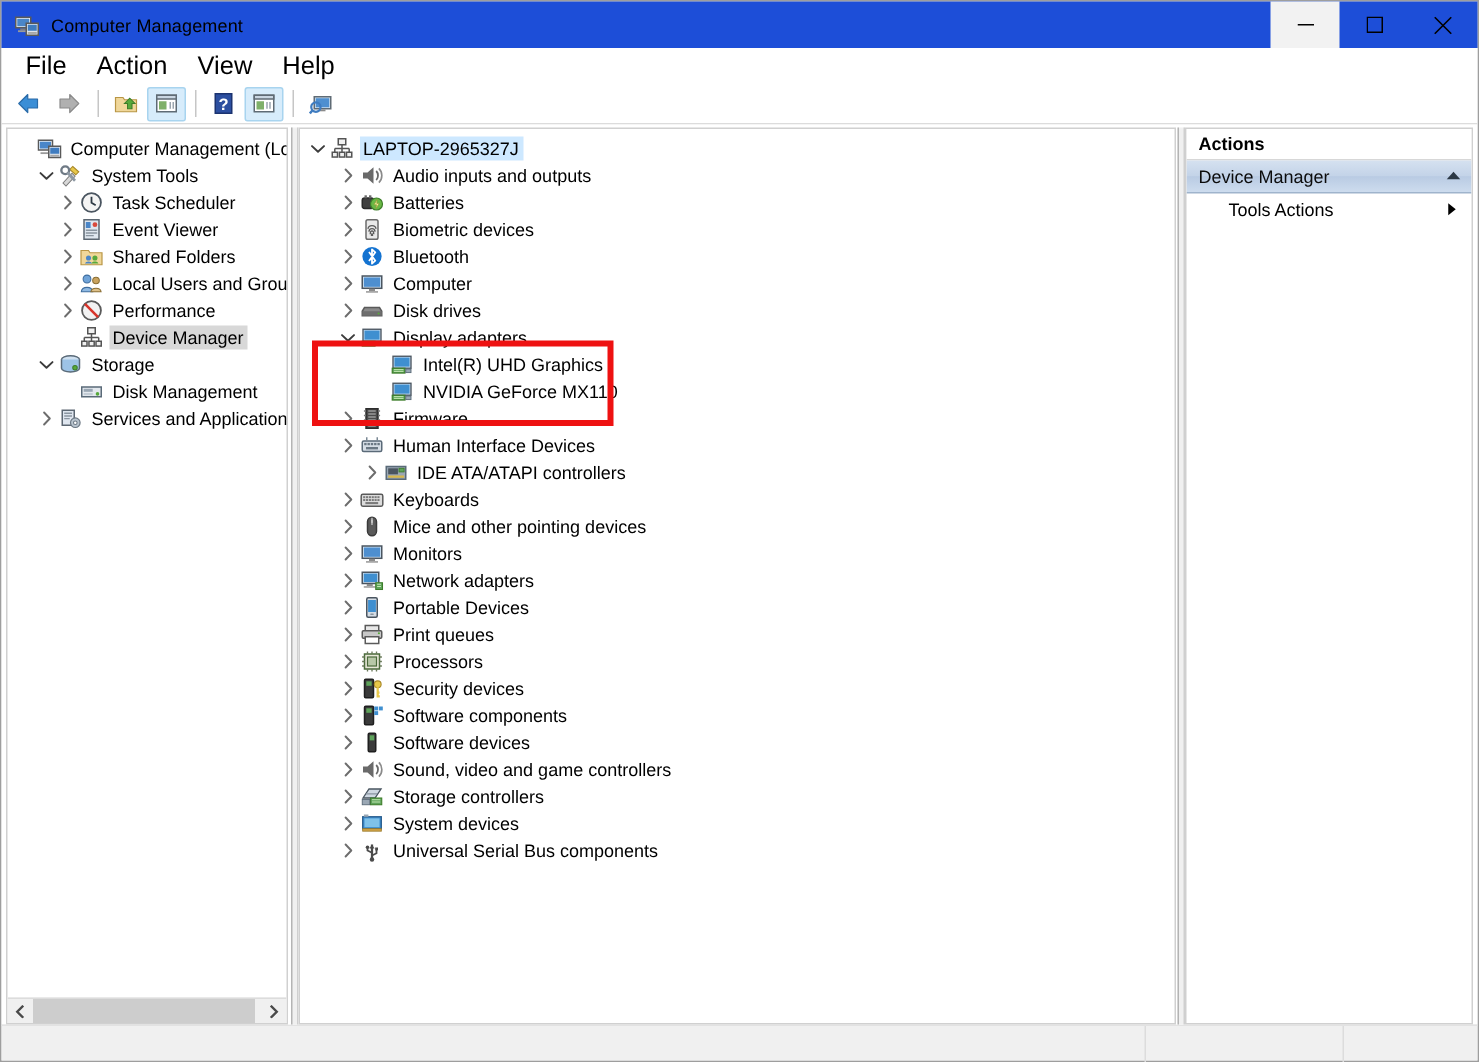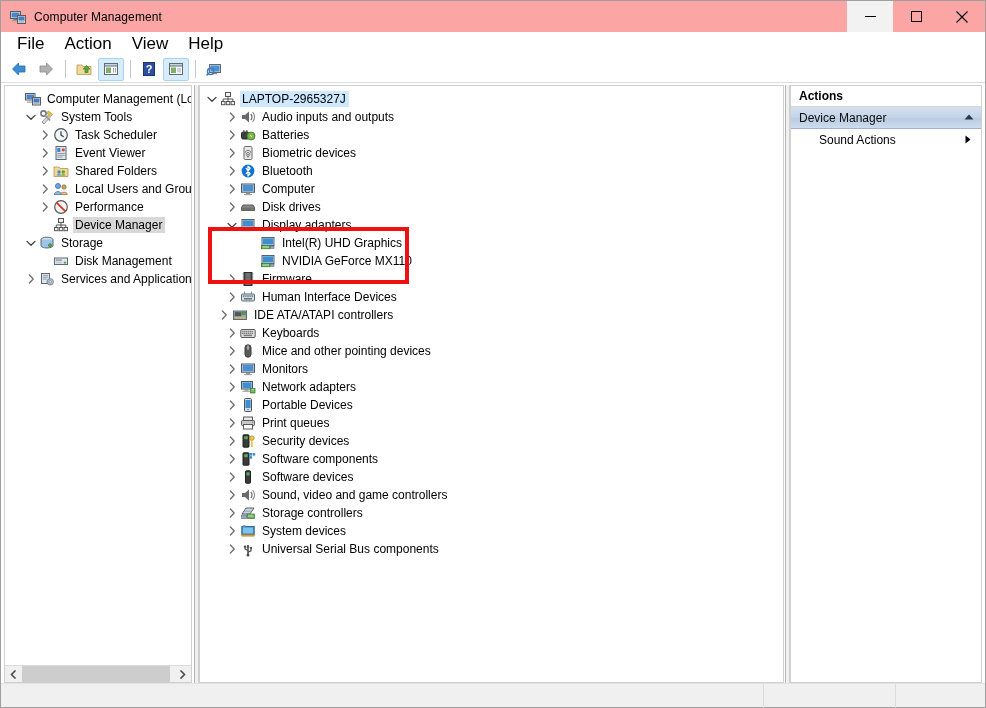--- a/index.html
+++ b/index.html
@@ -15,21 +15,21 @@
     position: relative;
     width: 986px; height: 708px;
     background: #f0f0f0;
     border: 1px solid #9e9e9e;
     display: flex; flex-direction: column;
   }
 
   
   .titlebar {
     height: 31px; flex: 0 0 31px;
-    background: #fca5a5;
+    background: #1d4ed8;
     display: flex; align-items: center;
     position: relative;
   }
   .title-icon {
     width: 16px; height: 16px;
     margin-left: 9px; margin-right: 8px;
     position: relative; flex: 0 0 16px;
   }
   .title-text {
     font-size: 12px; color: #000000;
@@ -683,21 +683,21 @@
                 <rect x="5" y="6.3" width="1.6" height="1.5" fill="#6a7884"></rect>
                 <rect x="7.2" y="6.3" width="1.6" height="1.5" fill="#6a7884"></rect>
                 <rect x="9.4" y="6.3" width="1.6" height="1.5" fill="#6a7884"></rect>
                 <rect x="11.6" y="6.3" width="1.6" height="1.5" fill="#6a7884"></rect>
                 <rect x="4" y="9" width="8" height="1.6" fill="#6a7884"></rect>
                 <path d="M4.5 5 L4.5 2.5 M11.5 5 L11.5 2.5" stroke="#7a8894" stroke-width="1"></path>
               </svg>
             </span>
             <span class="node-label">Human Interface Devices</span>
           </div>
-          <div class="row" style="padding-left:16px">
+          <div class="row" style="padding-left:40px">
             <span class="twisty">
               <svg width="7" height="10" viewBox="0 0 7 10">
                 <path d="M1.4 1 L5.2 5 L1.4 9" stroke="#6d6d6d" stroke-width="1.3" fill="none" stroke-linecap="round" stroke-linejoin="round"></path>
               </svg>
             </span>
             <span class="node-icon">
               <svg class="ic" viewBox="0 0 16 16">
                 <rect x="1.5" y="4" width="13" height="8.5" fill="#9aa7b4" stroke="#5a6a78"></rect>
                 <rect x="2.8" y="5.2" width="6.5" height="4" fill="#4a5560"></rect>
                 <rect x="10" y="5.2" width="3.4" height="2.4" fill="#5ea35a" stroke="#3d7d29" stroke-width="0.6"></rect>
@@ -813,20 +813,35 @@
             <span class="node-label">Print queues</span>
           </div>
           <div class="row" style="padding-left:24px">
             <span class="twisty">
               <svg width="7" height="10" viewBox="0 0 7 10">
                 <path d="M1.4 1 L5.2 5 L1.4 9" stroke="#6d6d6d" stroke-width="1.3" fill="none" stroke-linecap="round" stroke-linejoin="round"></path>
               </svg>
             </span>
             <span class="node-icon">
               <svg class="ic" viewBox="0 0 16 16">
+                <rect x="3" y="3" width="10" height="10" fill="#e8e8d8" stroke="#4a6a3a" stroke-width="1"></rect>
+                <rect x="5" y="5" width="6" height="6" fill="#b8c8a8" stroke="#4a6a3a" stroke-width="0.8"></rect>
+                <path d="M5 3 L5 1.4 M8 3 L8 1.4 M11 3 L11 1.4 M5 13 L5 14.6 M8 13 L8 14.6 M11 13 L11 14.6 M3 5 L1.4 5 M3 8 L1.4 8 M3 11 L1.4 11 M13 5 L14.6 5 M13 8 L14.6 8 M13 11 L14.6 11" stroke="#6a7a5a" stroke-width="0.9"></path>
+              </svg>
+            </span>
+            <span class="node-label">Processors</span>
+          </div>
+          <div class="row" style="padding-left:24px">
+            <span class="twisty">
+              <svg width="7" height="10" viewBox="0 0 7 10">
+                <path d="M1.4 1 L5.2 5 L1.4 9" stroke="#6d6d6d" stroke-width="1.3" fill="none" stroke-linecap="round" stroke-linejoin="round"></path>
+              </svg>
+            </span>
+            <span class="node-icon">
+              <svg class="ic" viewBox="0 0 16 16">
                 <rect x="3" y="1.8" width="6" height="12.4" rx="0.8" fill="#3a3a3a" stroke="#1f1f1f"></rect>
                 <rect x="4.2" y="3.2" width="3.6" height="3" fill="#5ea35a"></rect>
                 <circle cx="11.8" cy="5.2" r="2.3" fill="#e8c84a" stroke="#a8882a" stroke-width="0.7"></circle>
                 <path d="M11.8 7.2 L11.8 13.2 L13.2 13.2 M11.8 10.8 L13 10.8" stroke="#e8c84a" stroke-width="1.5" fill="none"></path>
               </svg>
             </span>
             <span class="node-label">Security devices</span>
           </div>
           <div class="row" style="padding-left:24px">
             <span class="twisty">
@@ -937,21 +952,21 @@
       <div class="actions-header">Actions</div>
       <div class="actions-group">
         <span class="grp-title">Device Manager</span>
         <span class="tri-up">
           <svg width="10" height="6" viewBox="0 0 10 6">
               <path d="M5 0.5 L9.5 5.5 L0.5 5.5 Z" fill="#2b3845"></path>
             </svg>
         </span>
       </div>
       <div class="actions-item">
-        <span class="itm-label">Sound Actions</span>
+        <span class="itm-label">Tools Actions</span>
         <span class="tri-right">
           <svg width="6" height="9" viewBox="0 0 6 9">
               <path d="M0.5 0.5 L5.5 4.5 L0.5 8.5 Z" fill="#000"></path>
             </svg>
         </span>
       </div>
     </div>
   </div>
 
   <div class="statusbar">

